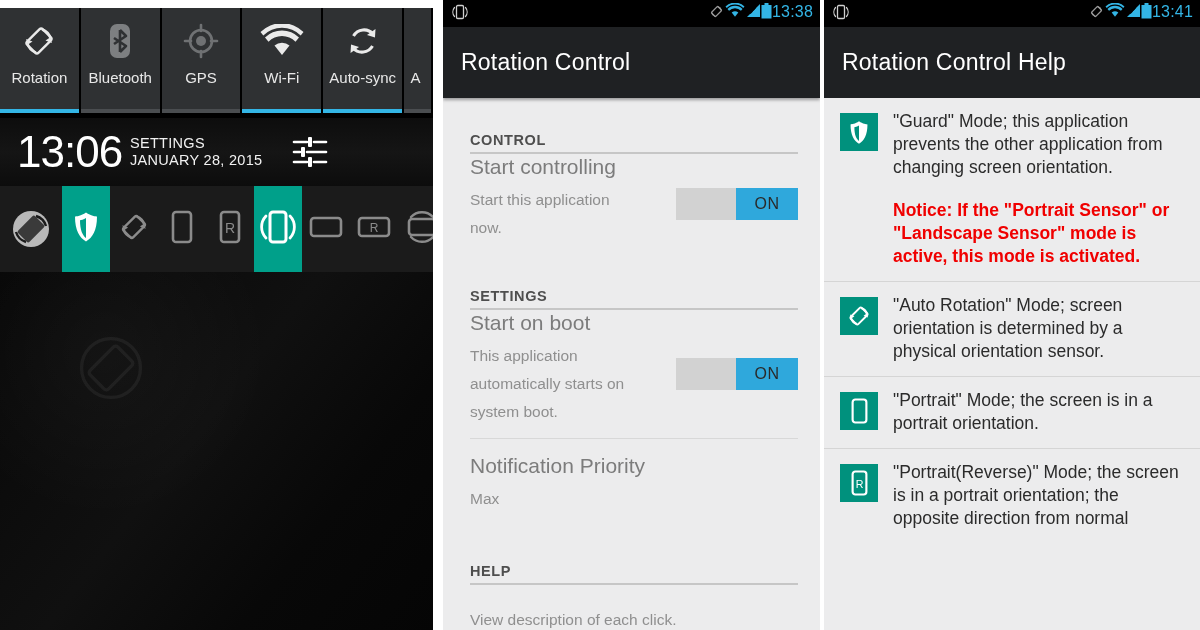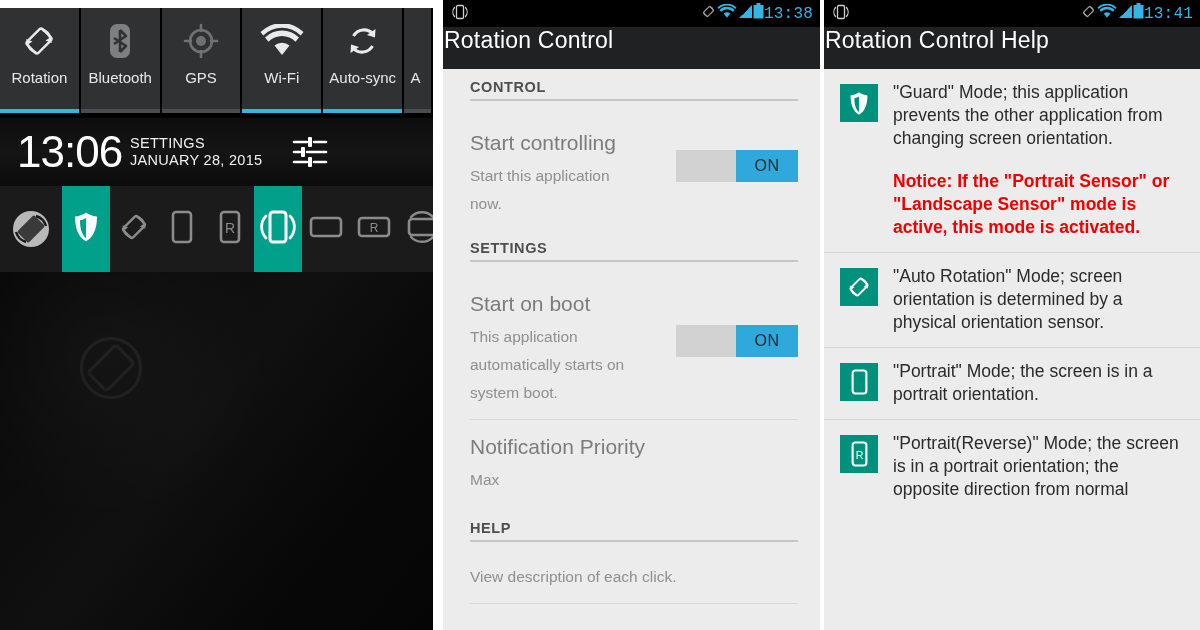--- a/index.html
+++ b/index.html
@@ -35,31 +35,31 @@
          linear-gradient(128deg,#070707 0%,#101010 45%,#080808 72%,#050505 100%);}
   #wall-mark{position:absolute;left:75px;top:60px;opacity:.055;}
 
   
   .gap{position:absolute;top:0;height:630px;background:#fff;}
 
   
   .phone{position:absolute;top:0;width:377px;height:630px;background:#ececed;overflow:hidden;}
   .statusbar{height:27px;background:#000;display:flex;align-items:center;padding:0 7px;}
   .sb-left{display:flex;align-items:center;gap:6px;}
-  .sb-right{margin-left:auto;display:flex;align-items:center;font-family:Liberation Mono, monospace;}
+  .sb-right{margin-left:auto;display:flex;}
   .sb-time{color:#33b5e5;font-size:16px;letter-spacing:.2px;}
-  .actionbar{height:42px;background:#1f2123;display:flex;padding:0 1px;
+  .actionbar{height:71px;background:#1f2123;display:flex;align-items:center;padding:0 18px;
              box-shadow:0 2px 3px rgba(0,0,0,.35);}
   .actionbar .title{color:#fff;font-size:23px;font-weight:400;letter-spacing:.2px;}
 
   
   #p2body{background:#ececed;height:545px;position:relative;}
-  .sec-head{padding:10px 0 4px 27px;color:#4e4e4e;font-size:14.5px;font-weight:bold;letter-spacing:.6px;}
+  .sec-head{padding:10px 0 4px 27px;color:#4e4e4e;font-size:14.5px;font-weight:bold;letter-spacing:.6px;margin-top:24px;}
   .sec-rule{height:2px;background:#c6c6c6;margin:0 22px 0 27px;}
-  .pref{position:relative;padding:29px 22px 12px 27px;}
+  .pref{position:relative;padding:0 22px 12px 27px;}
   .pref .ptitle{font-size:21px;color:#7c7c7c;font-weight:400;line-height:25px;}
   .pref .psum{font-size:15.5px;color:#8f8f8f;line-height:28px;margin-top:7px;max-width:160px;}
   .pref .psum.wide{max-width:330px;}
   .tgl{position:absolute;right:22px;top:50%;transform:translateY(-50%);
        width:122px;height:32px;display:flex;justify-content:center;}
   .tgl .track{width:60px;height:32px;background:#d2d2d2;}
   .tgl .thumb{width:62px;height:32px;background:#2fa8dc;display:flex;align-items:center;justify-content:center;
               color:#2a2a2a;font-size:16px;letter-spacing:.4px;}
   .thin-rule{height:1px;background:#d8d8d8;margin:0 22px 0 27px;}
 

